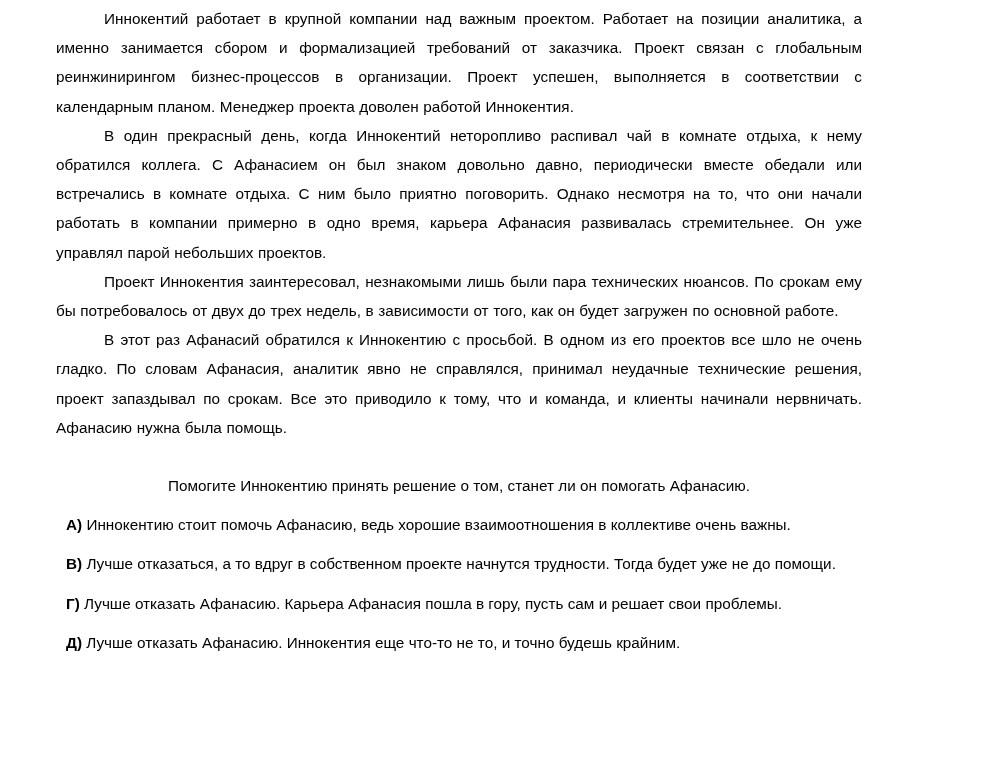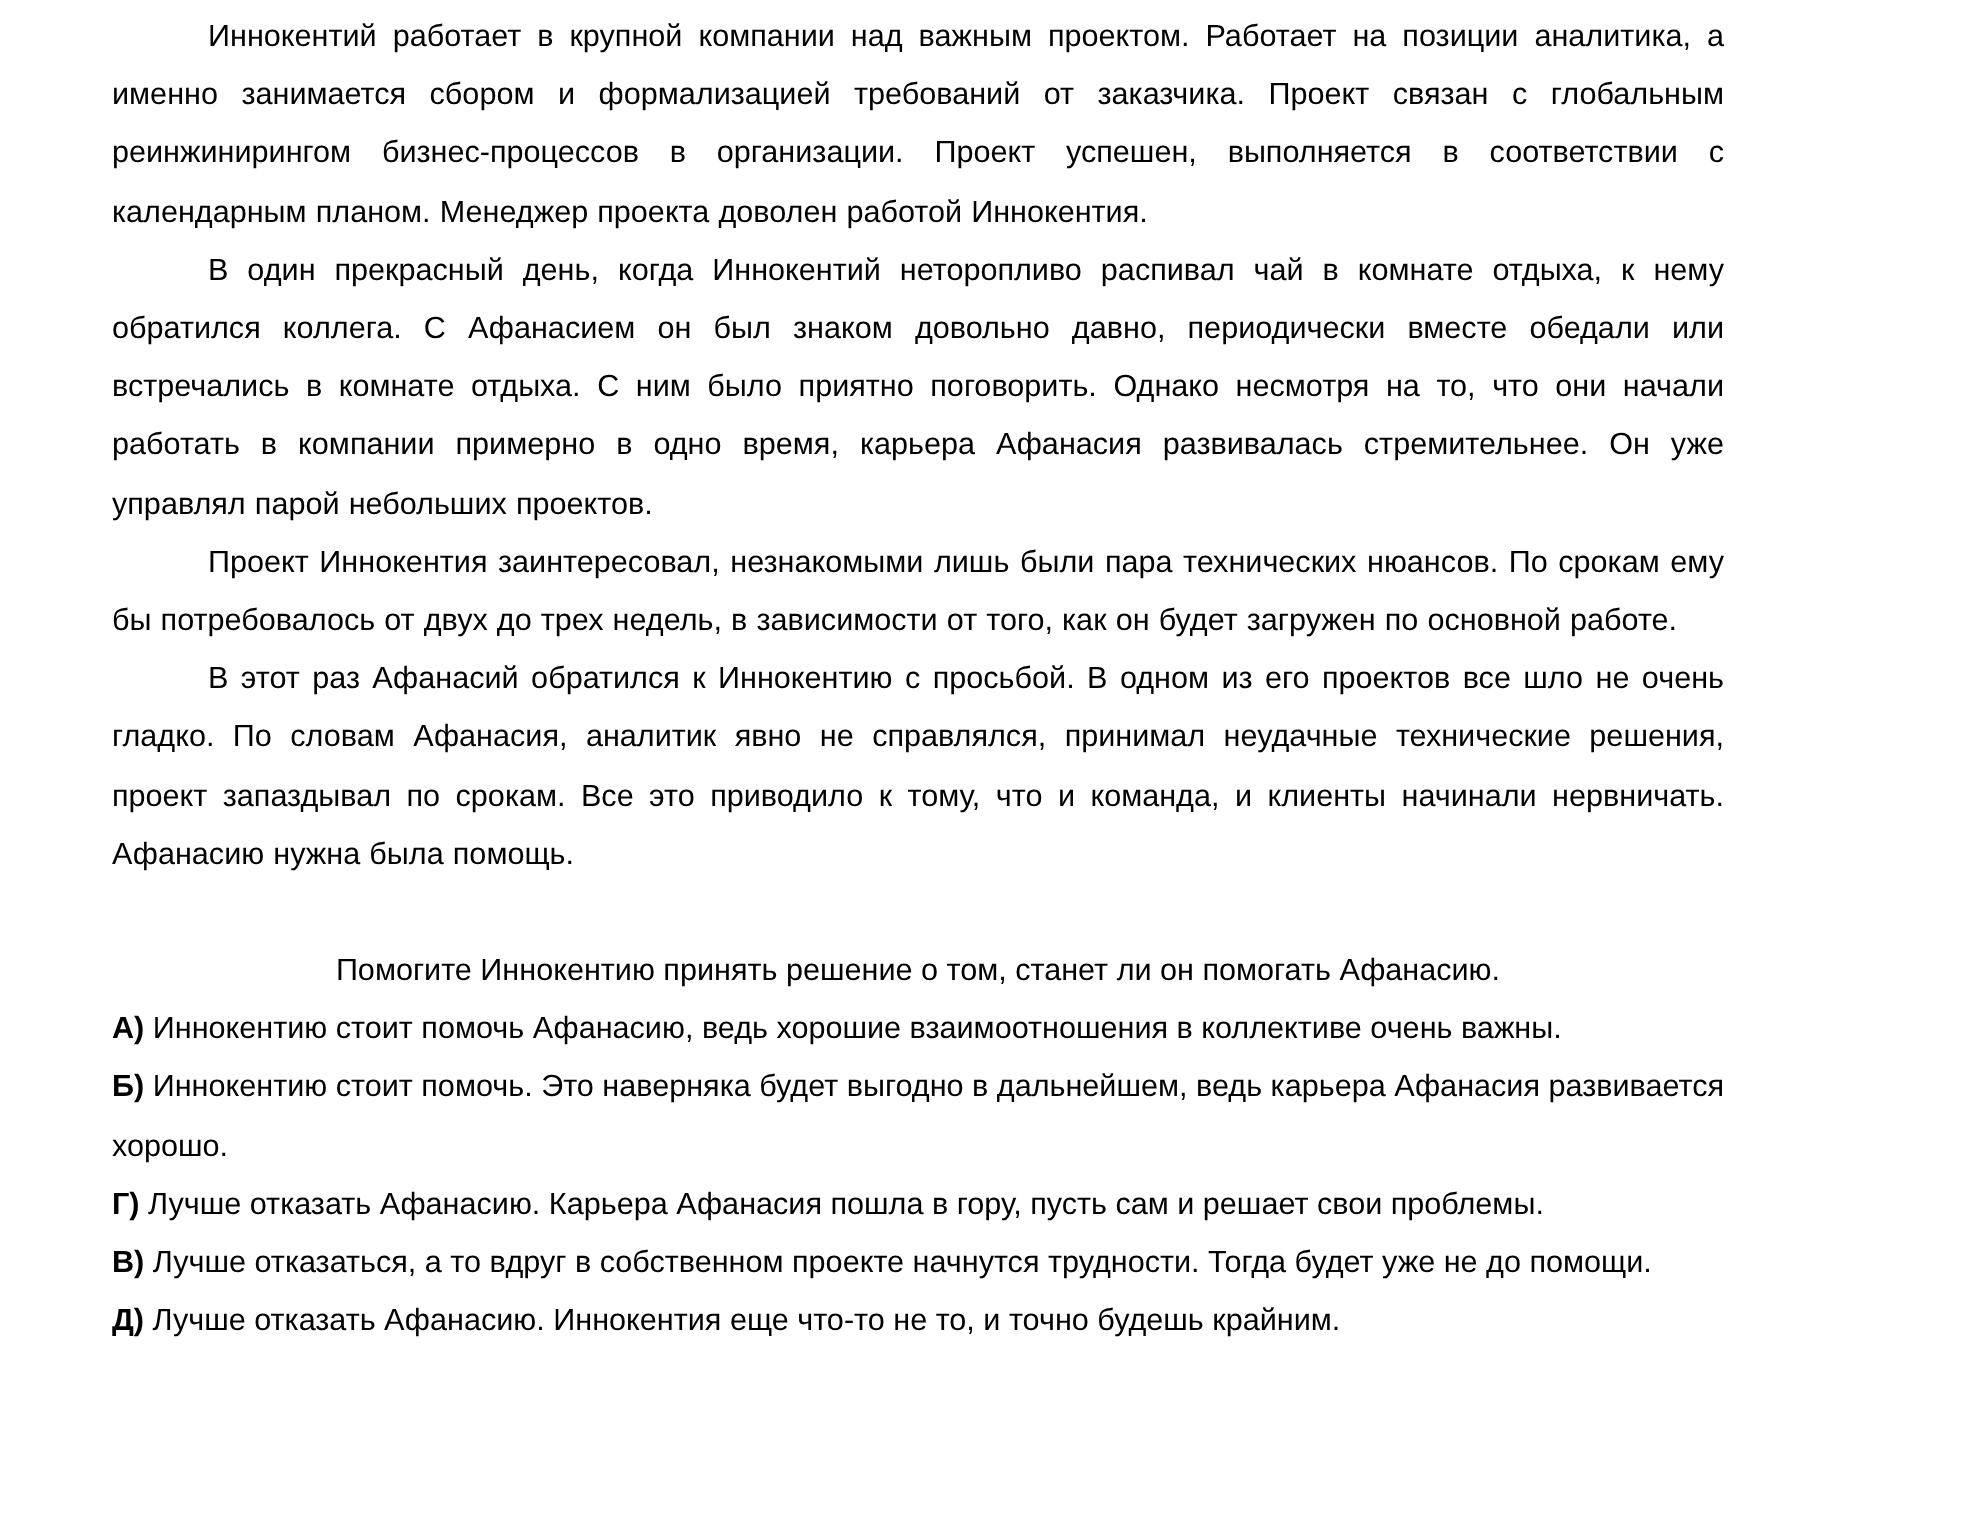--- a/index.html
+++ b/index.html
@@ -39,21 +39,21 @@
   }
   .question-block {
     margin: 0;
   }
   .q-line {
     margin: 0;
     text-align: center;
     text-indent: 0;
   }
   .opt-line {
-    margin: 0;
+    margin: 10px;
     text-align: justify;
     text-indent: 0;
   }
   .opt-letter {
     font-weight: bold;
   }
 </style>
 </head>
 <body>
 
@@ -67,25 +67,24 @@
     <p class="para">В этот раз Афанасий обратился к Иннокентию с просьбой. В одном из его проектов все шло не очень гладко. По словам Афанасия, аналитик явно не справлялся, принимал неудачные технические решения, проект запаздывал по срокам. Все это приводило к тому, что и команда, и клиенты начинали нервничать. Афанасию нужна была помощь.</p>
 
     <div class="gap"></div>
 
     <div class="question-block">
 
       <p class="q-line">Помогите Иннокентию принять решение о том, станет ли он помогать Афанасию.</p>
 
       <p class="opt-line"><span class="opt-letter">А)</span> <span>Иннокентию стоит помочь Афанасию, ведь хорошие взаимоотношения в коллективе очень важны.</span></p>
 
-      <p class="opt-line"><span class="opt-letter">Б)</span> <span>Иннокентию стоит помочь. Это наверняка будет выгодно в дальнейшем, ведь карьера Афанасия развивается хорошо.</span></p>
+
+      <p class="opt-line"><span class="opt-letter">В)</span> <span>Лучше отказаться, а то вдруг в собственном проекте начнутся трудности. Тогда будет уже не до помощи.</span></p>
 
       <p class="opt-line"><span class="opt-letter">Г)</span> <span>Лучше отказать Афанасию. Карьера Афанасия пошла в гору, пусть сам и решает свои проблемы.</span></p>
-
-      <p class="opt-line"><span class="opt-letter">В)</span> <span>Лучше отказаться, а то вдруг в собственном проекте начнутся трудности. Тогда будет уже не до помощи.</span></p>
 
       <p class="opt-line"><span class="opt-letter">Д)</span> <span>Лучше отказать Афанасию. Иннокентия еще что-то не то, и точно будешь крайним.</span></p>
 
 
 
     </div>
 
   </div>
 
 </div>

